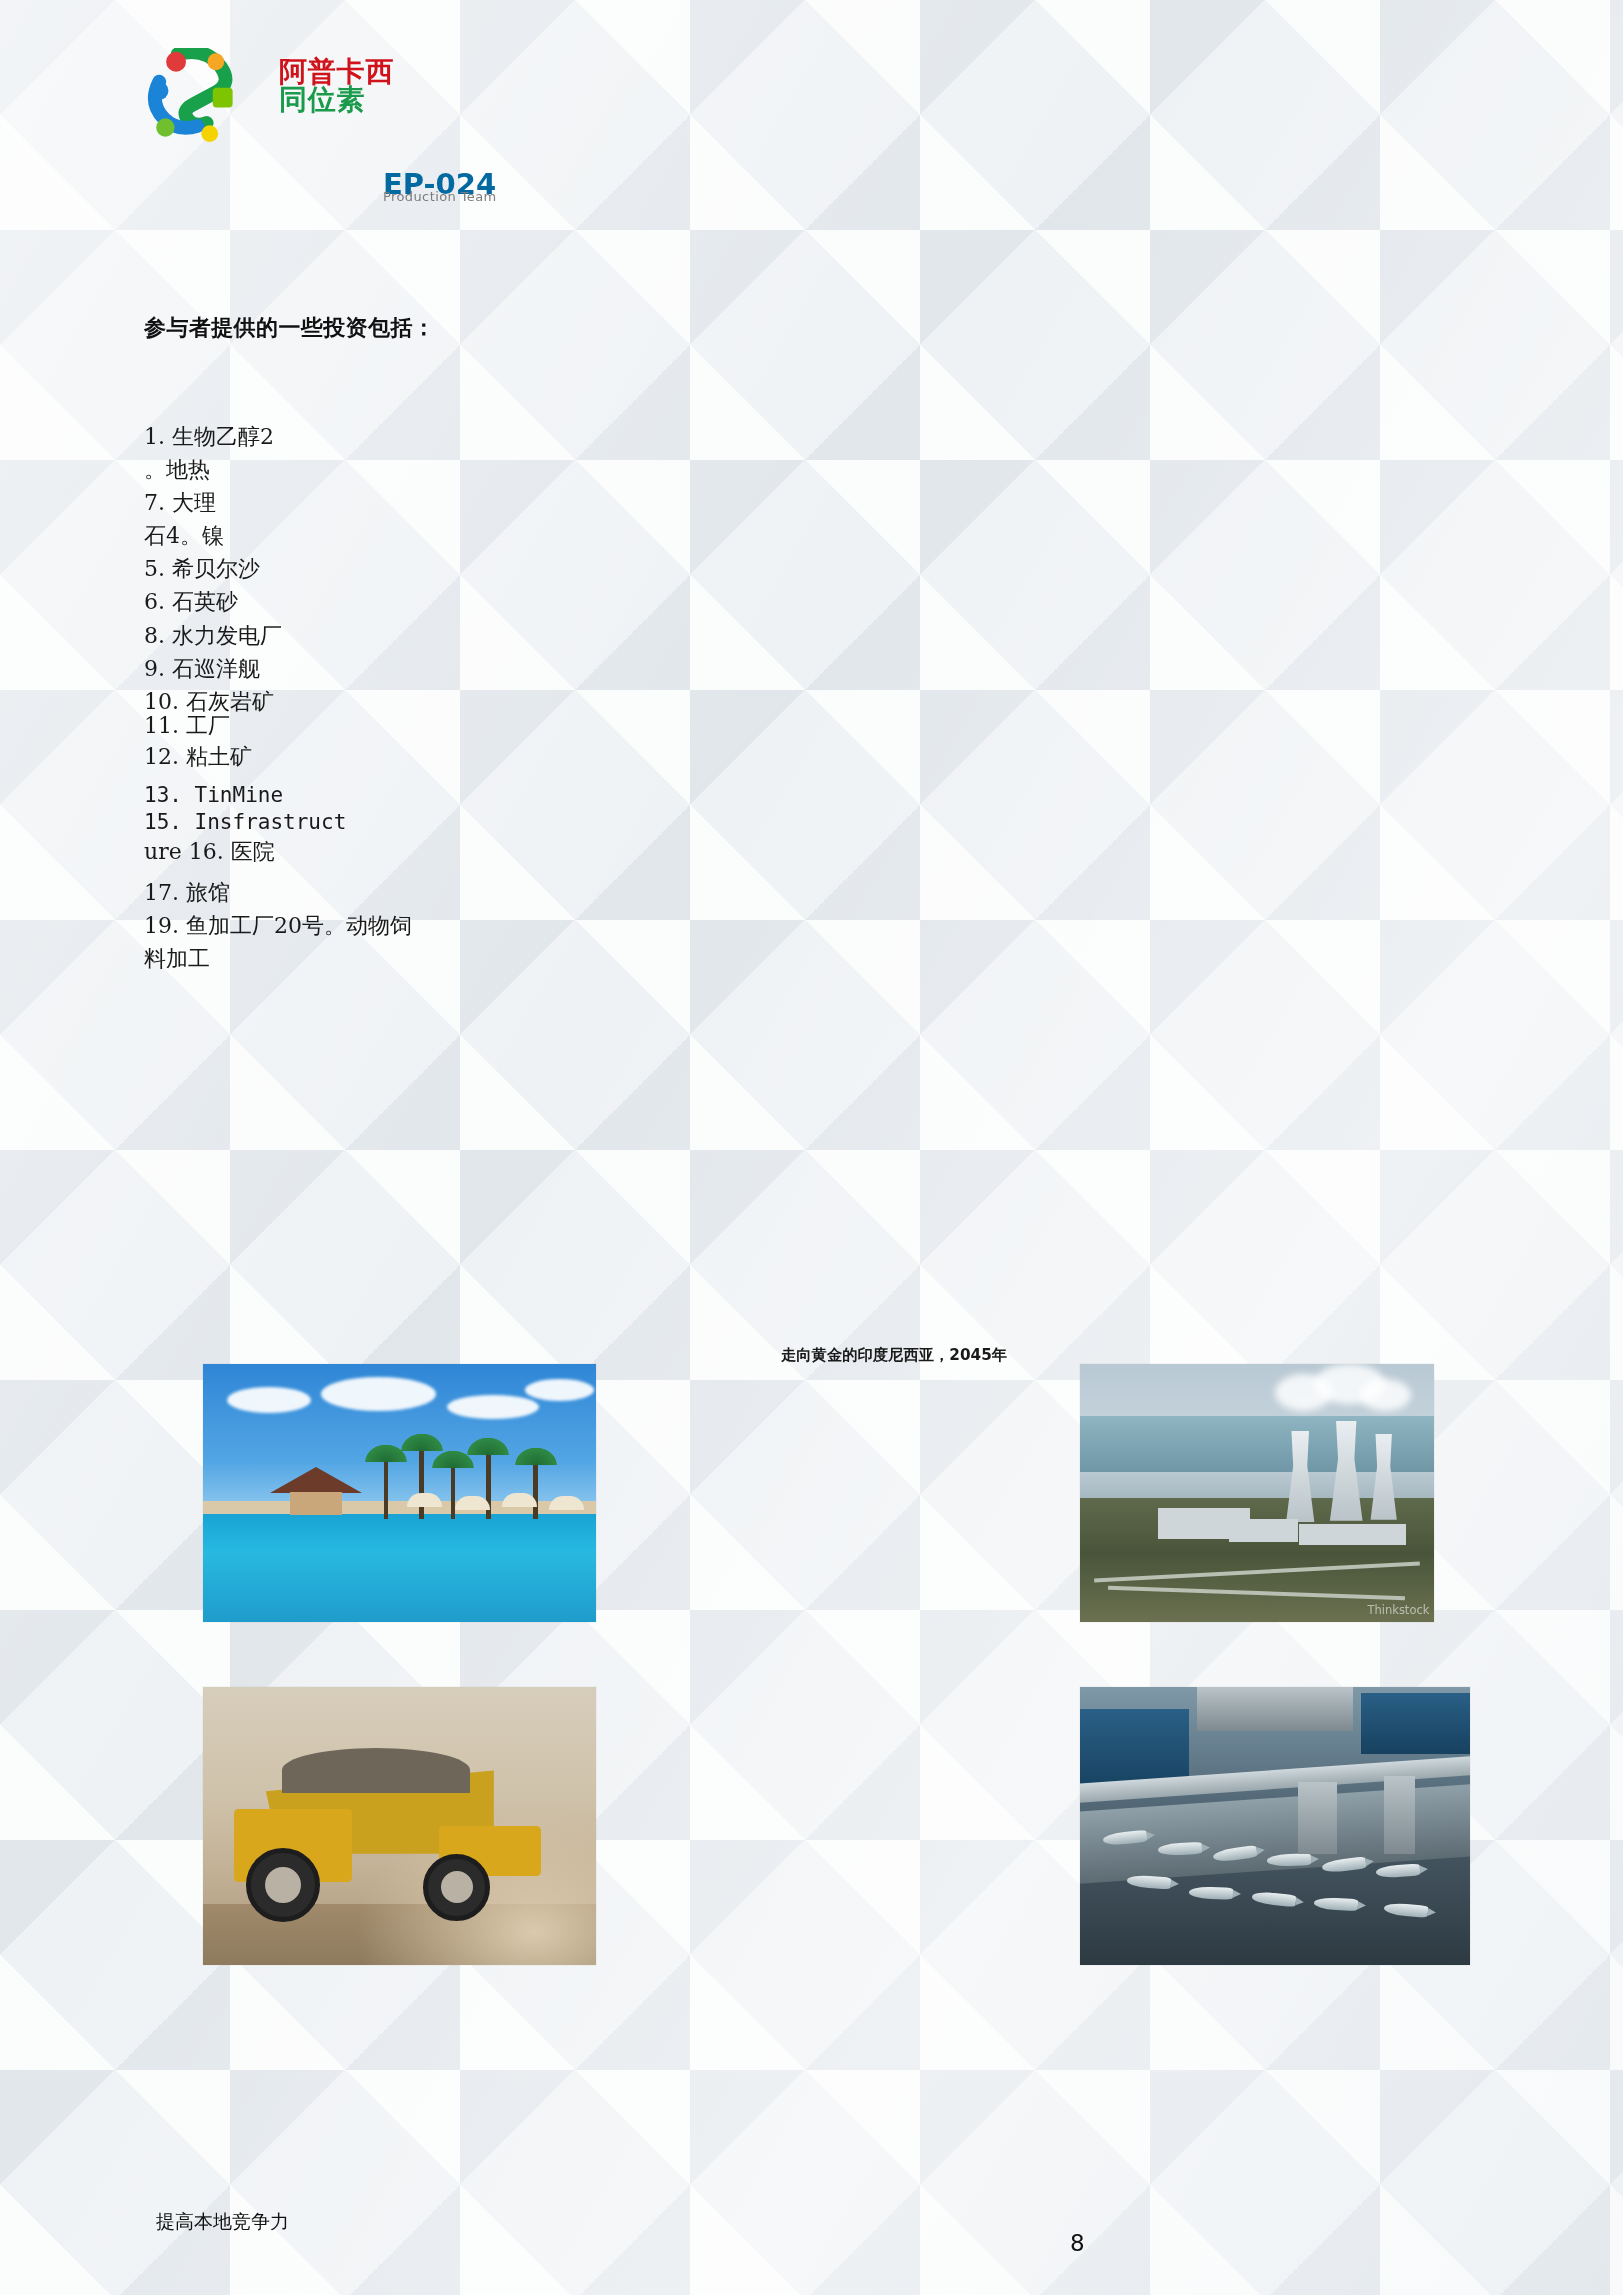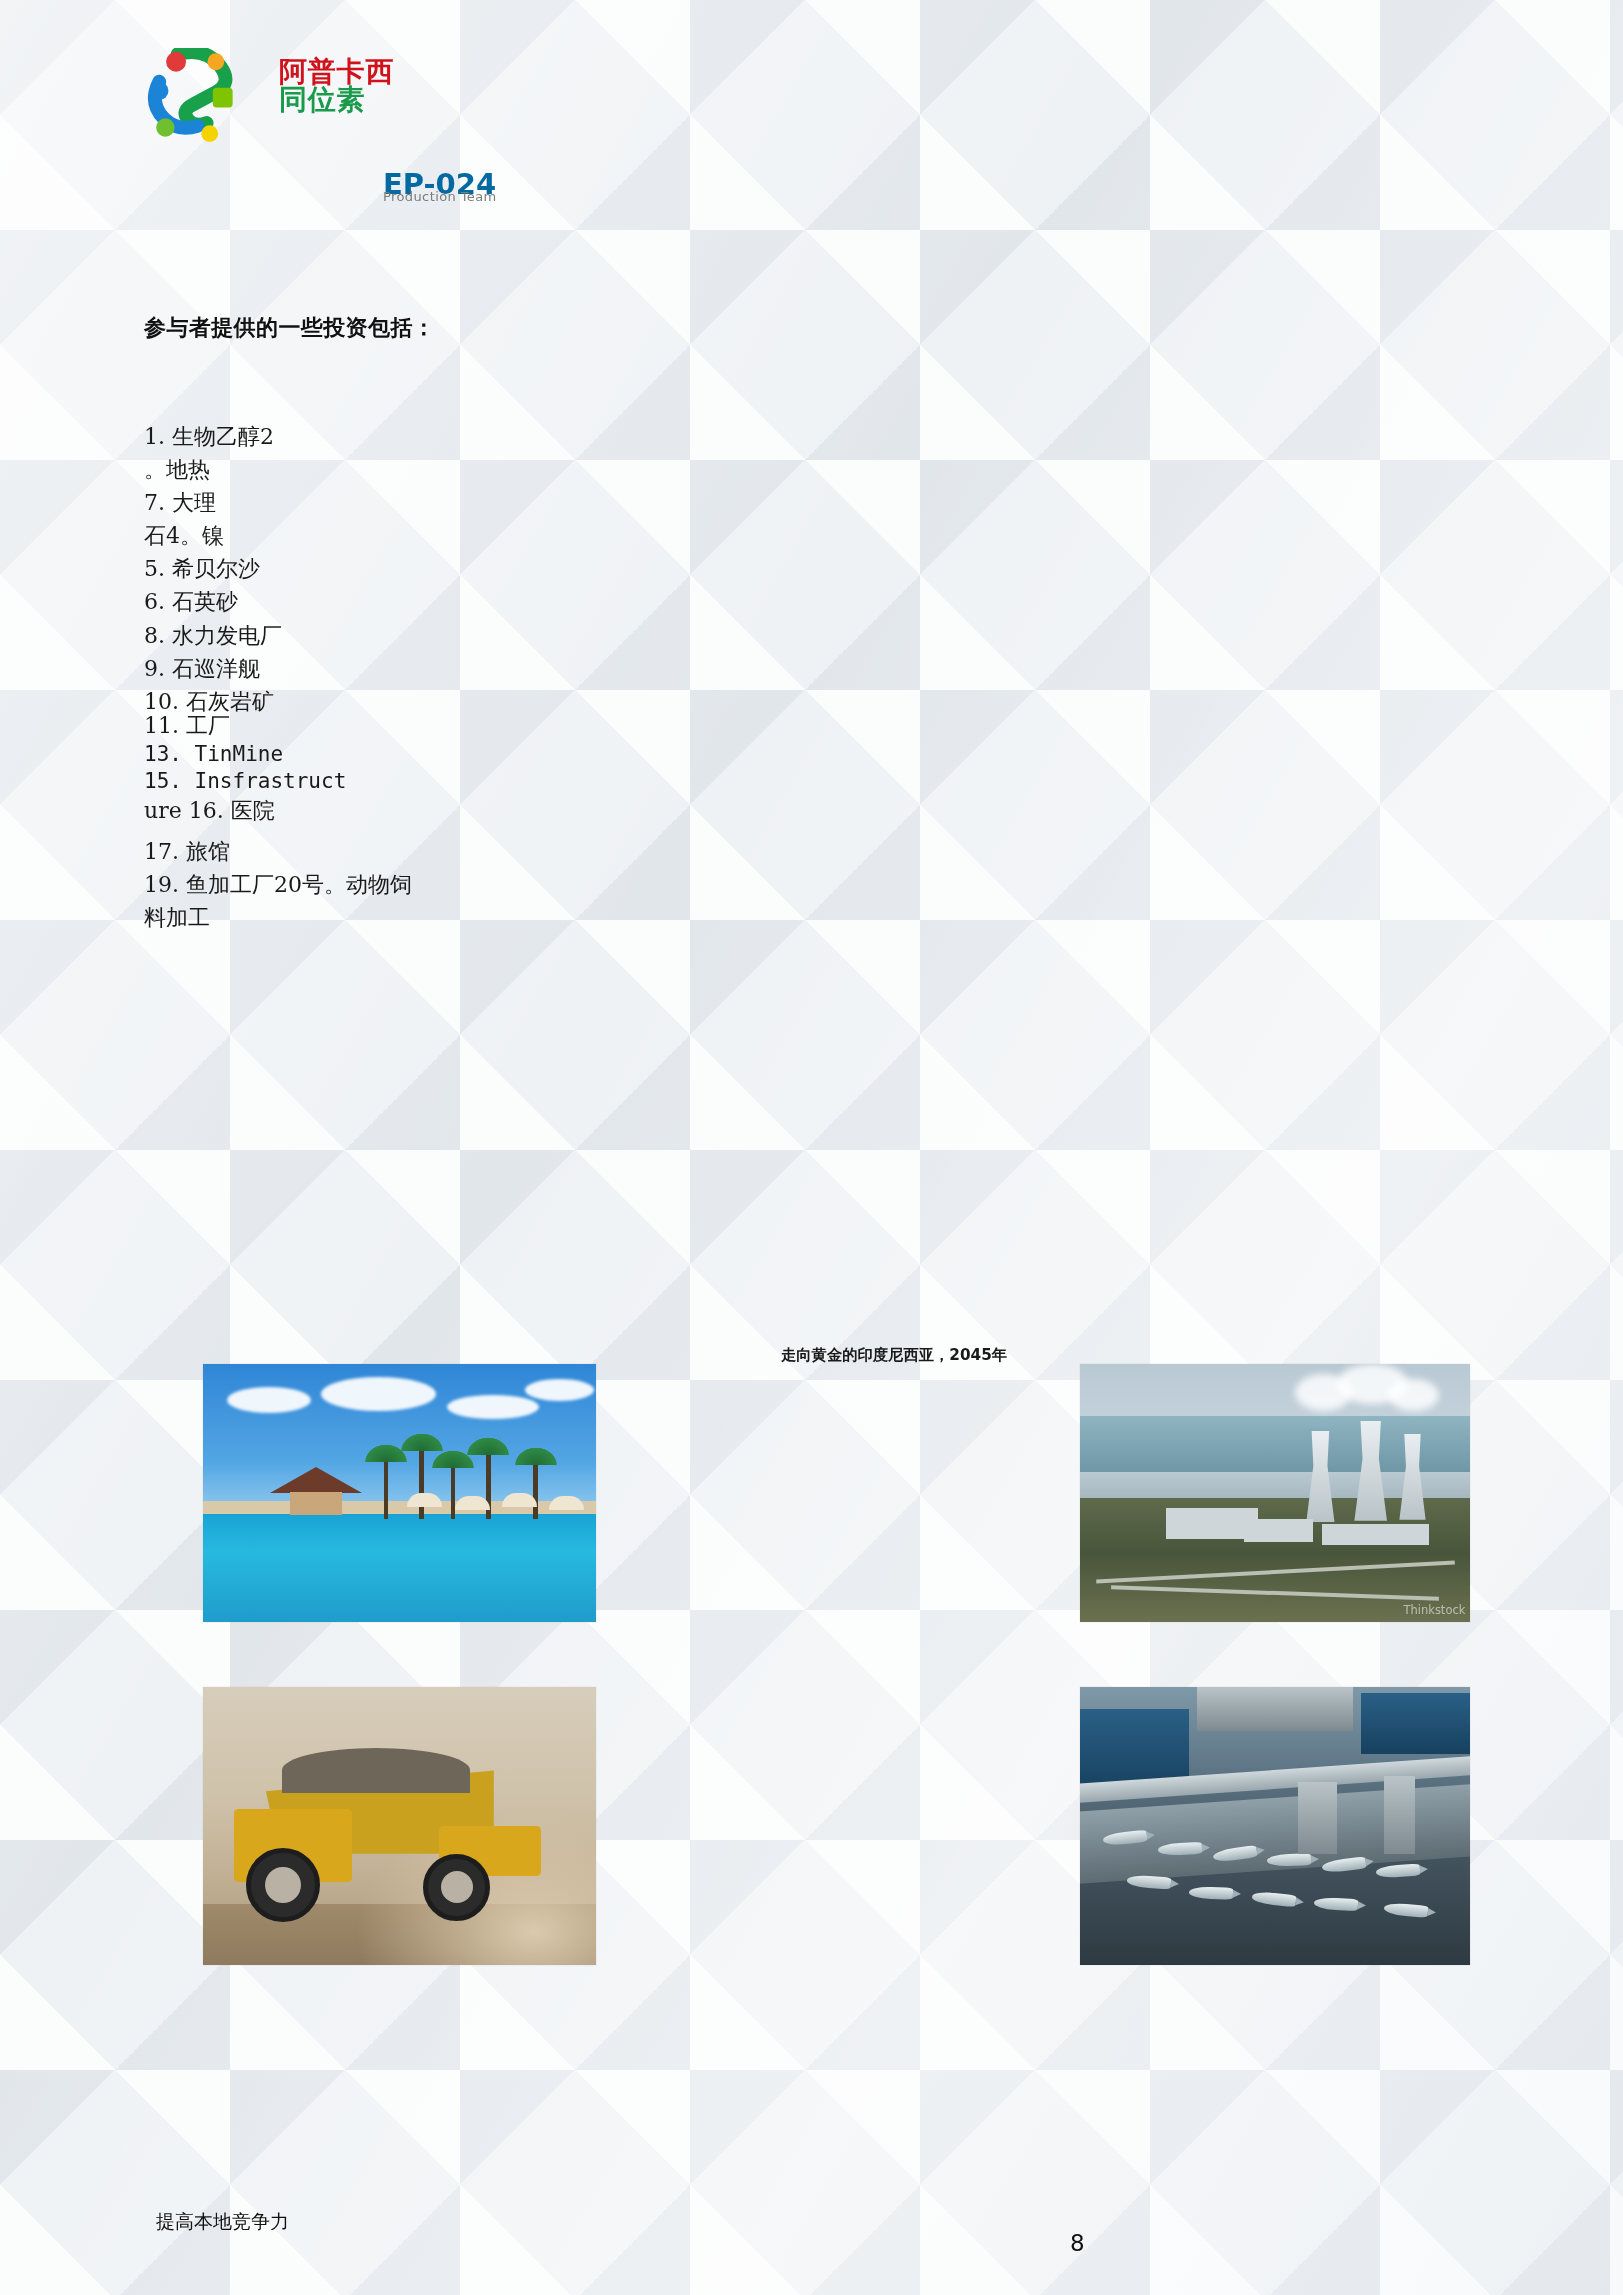--- a/index.html
+++ b/index.html
@@ -139,21 +139,21 @@
     line-height: 1.3;
   }
 
   
   .photo {
     position: absolute;
     overflow: hidden;
     box-shadow: 0 0 0 0.8px rgba(0,0,0,0.04);
   }
   .photo-resort   { left: 203px;  top: 1364px; width: 393px; height: 258px; }
-  .photo-power    { left: 1080px; top: 1364px; width: 390px; height: 258px; }
+  .photo-power    { left: 1080px; top: 1364px; width: 354px; height: 258px; }
   .photo-mining   { left: 203px;  top: 1687px; width: 393px; height: 278px; }
   .photo-fish     { left: 1080px; top: 1687px; width: 390px; height: 278px; }
 
   
   .resort-sky { position:absolute; inset:0;
     background: linear-gradient(180deg,#2f86d6 0%, #53a6e4 38%, #9fd2f2 62%, #bfe3f7 72%, #0f7fb8 73%, #1d92c9 100%); }
   .cloud { position:absolute; background:#fff; border-radius:50%; filter: blur(1.5px); opacity:.92;}
   .resort-water { position:absolute; left:0; right:0; top:58%; bottom:0;
     background: linear-gradient(180deg,#18a3d4 0%, #27b9e0 35%, #1f9ccb 100%); }
   .resort-pavilion { position:absolute; left:17%; top:40%; width:92px; height:48px; }
@@ -262,20 +262,21 @@
     <span class="li s0">1. 生物乙醇2</span>
     <span class="li s0">。地热</span>
     <span class="li s0">7. 大理</span>
     <span class="li s0">石4。镍</span>
     <span class="li s0">5. 希贝尔沙</span>
     <span class="li s0">6. 石英砂</span>
     <span class="li s0">8. 水力发电厂</span>
     <span class="li s0">9. 石巡洋舰</span>
     <span class="li s0">10. 石灰岩矿</span>
     <span class="li tight">11. 工厂</span>
+    <span class="li gap">12. 粘土矿</span>
     <span class="li s0 mono">13. TinMine</span>
     <span class="li s0 mono">15. Insfrastruct</span>
     <span class="li gap">ure 16. 医院</span>
     <span class="li s0">17. 旅馆</span>
     <span class="li s0">19. 鱼加工厂20号。动物饲</span>
     <span class="li s0">料加工</span>
   </div>
 
   <div class="figure-caption">走向黄金的印度尼西亚，2045年</div>
 

